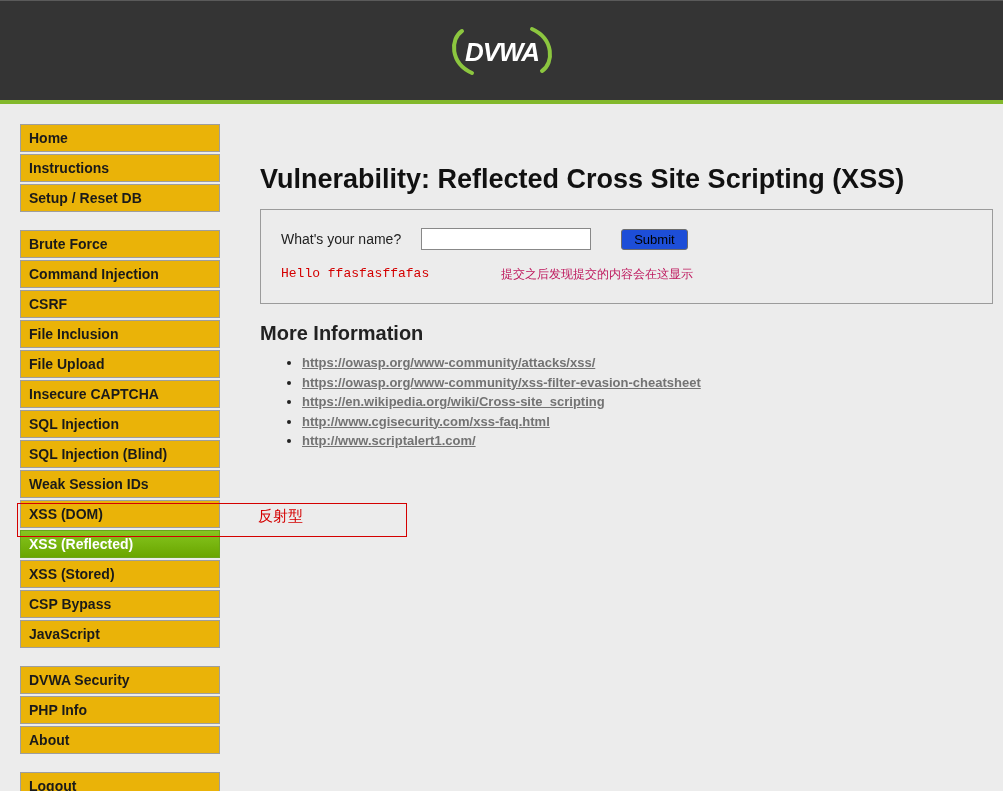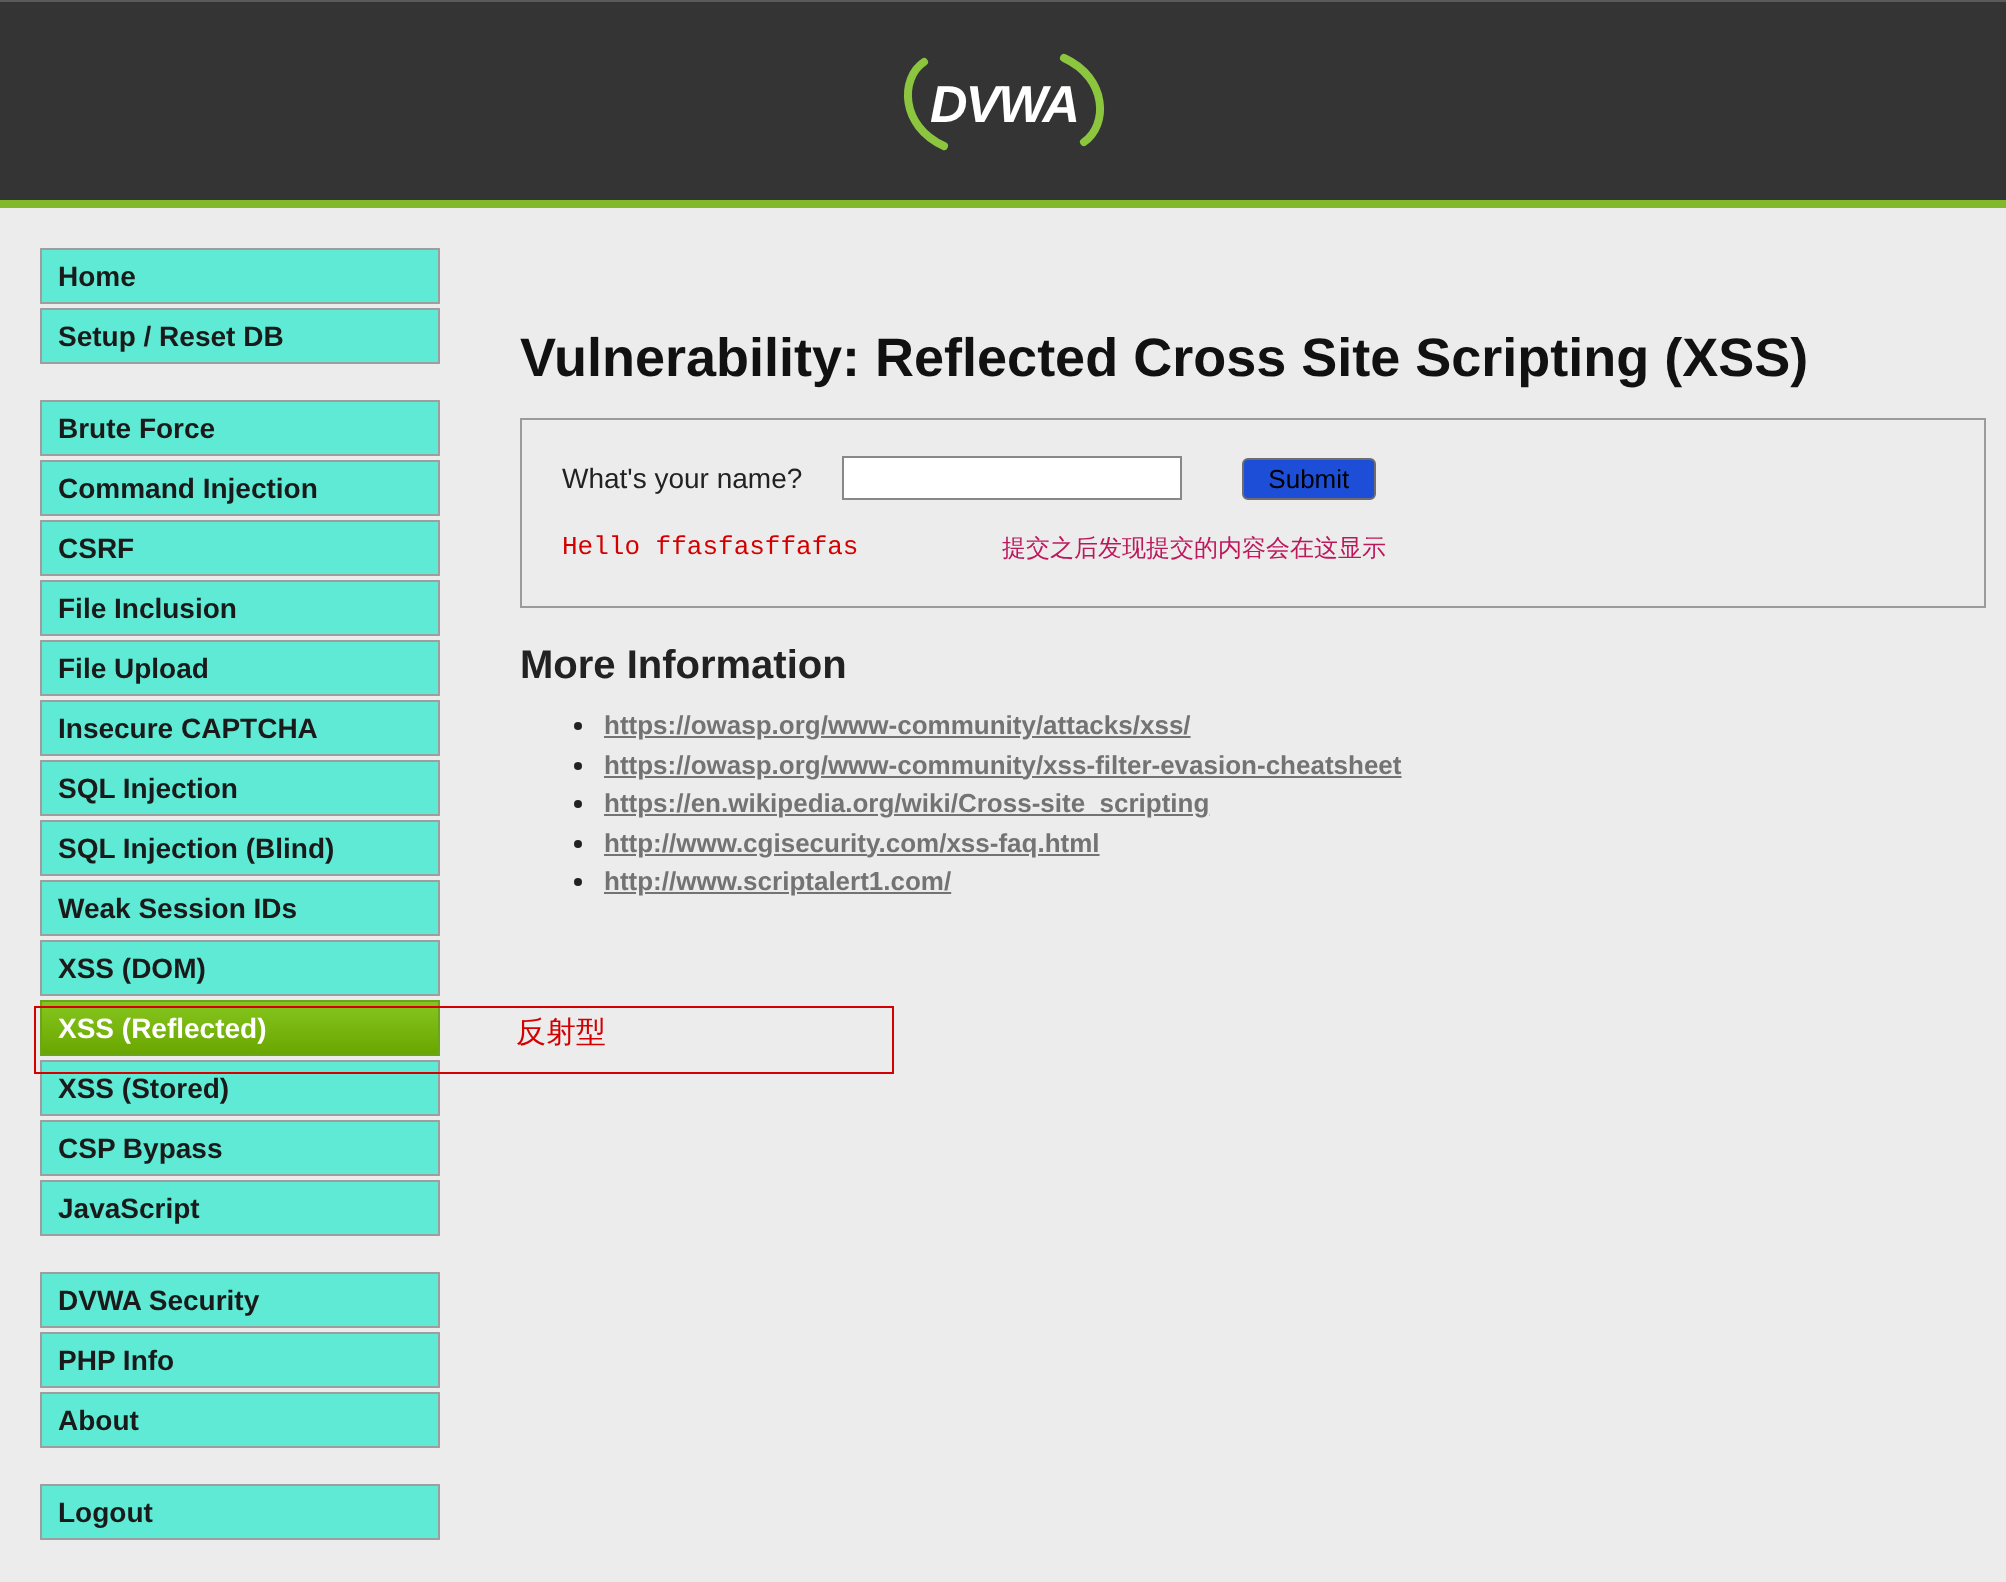--- a/index.html
+++ b/index.html
@@ -34,21 +34,21 @@
     padding: 20px 0 20px 20px;
     align-items: flex-start;
   }
   .sidebar {
     width: 200px;
     flex: 0 0 200px;
     margin-right: 40px;
   }
   .menu-group { margin-bottom: 18px; }
   .menu-item {
-    background: #5eead4;
+    background: #eab308;
     border: 1px solid #9e9e9e;
     padding: 5px 8px;
     font-size: 14px;
     font-weight: bold;
     color: #1a1a1a;
     margin-bottom: 2px;
     cursor: pointer;
   }
   .menu-item.selected {
     background: #7db500;
@@ -151,20 +151,21 @@
       <path d="M100 52 C 112 44, 112 20, 90 10" stroke="#8cc63f" stroke-width="4" fill="none" stroke-linecap="round"></path>
       <text x="60" y="42" text-anchor="middle" fill="#ffffff" font-family="Arial" font-weight="bold" font-style="italic" font-size="26">DVWA</text>
     </svg>
   </div>
 </div>
 
 <div class="layout">
   <div class="sidebar" id="sidebar">
       <div class="menu-group">
         <div class="menu-item">Home</div>
+        <div class="menu-item">Instructions</div>
         <div class="menu-item">Setup / Reset DB</div>
       </div>
       <div class="menu-group">
         <div class="menu-item">Brute Force</div>
         <div class="menu-item">Command Injection</div>
         <div class="menu-item">CSRF</div>
         <div class="menu-item">File Inclusion</div>
         <div class="menu-item">File Upload</div>
         <div class="menu-item">Insecure CAPTCHA</div>
         <div class="menu-item">SQL Injection</div>
@@ -203,15 +204,15 @@
     <ul class="links" id="info-links">
         <li><a href="#">https://owasp.org/www-community/attacks/xss/</a></li>
         <li><a href="#">https://owasp.org/www-community/xss-filter-evasion-cheatsheet</a></li>
         <li><a href="#">https://en.wikipedia.org/wiki/Cross-site_scripting</a></li>
         <li><a href="#">http://www.cgisecurity.com/xss-faq.html</a></li>
         <li><a href="#">http://www.scriptalert1.com/</a></li>
       </ul>
   </div>
 </div>
 
-<div class="annotation-box" id="anno-box" style="display: block; left: 17px; top: 503px; width: 430px; height: 34px;">
+<div class="annotation-box" id="anno-box" style="display: block; left: 17px; top: 503px; width: 390px; height: 34px;">
   <span class="annotation-text" id="anno-text" style="left: 240px; top: 3px;">反射型</span>
 </div>
 
 </body></html>

